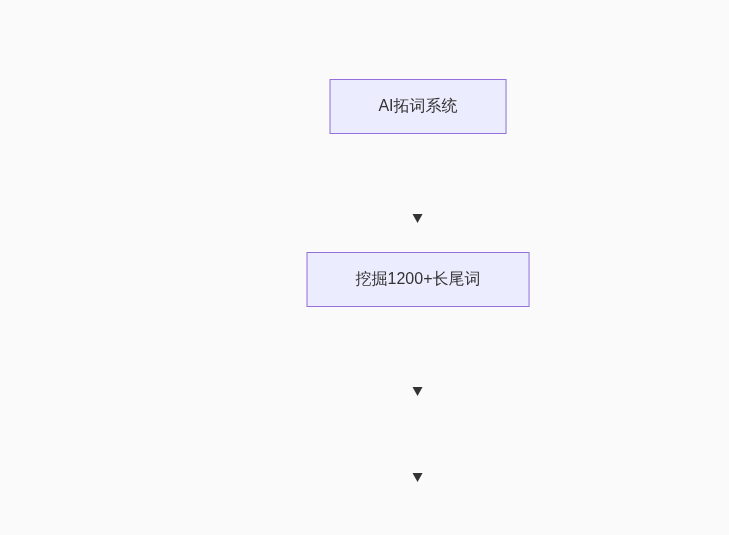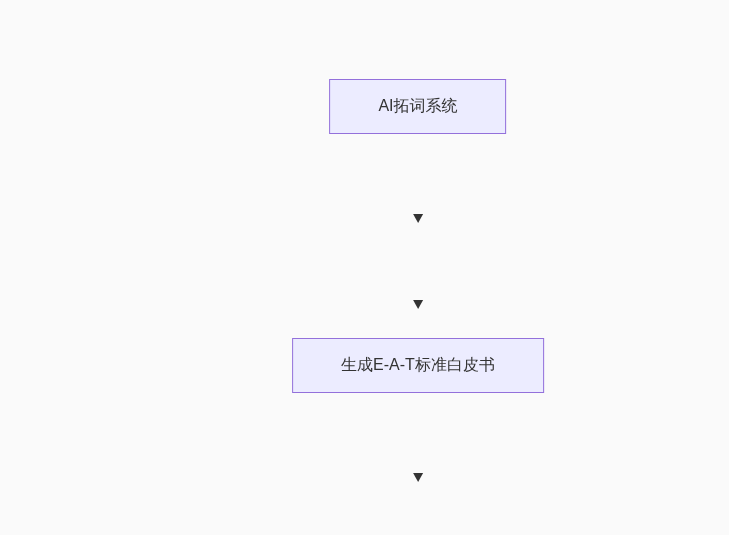--- a/index.html
+++ b/index.html
@@ -69,29 +69,29 @@
 
   <div class="node">
     <span>AI拓词系统</span>
   </div>
 
   <div class="edge">
     <div class="line"></div>
     <div class="head"></div>
   </div>
 
+  <div class="node">
+    <span>挖掘1200+长尾词</span>
+  </div>
 
   <div class="edge">
     <div class="line"></div>
     <div class="head"></div>
   </div>
 
-  <div class="node">
-    <span>生成E-A-T标准白皮书</span>
-  </div>
 
   <div class="edge">
     <div class="line"></div>
     <div class="head"></div>
   </div>
 
 
   <div class="edge">
     <div class="line"></div>
     <div class="head"></div>

